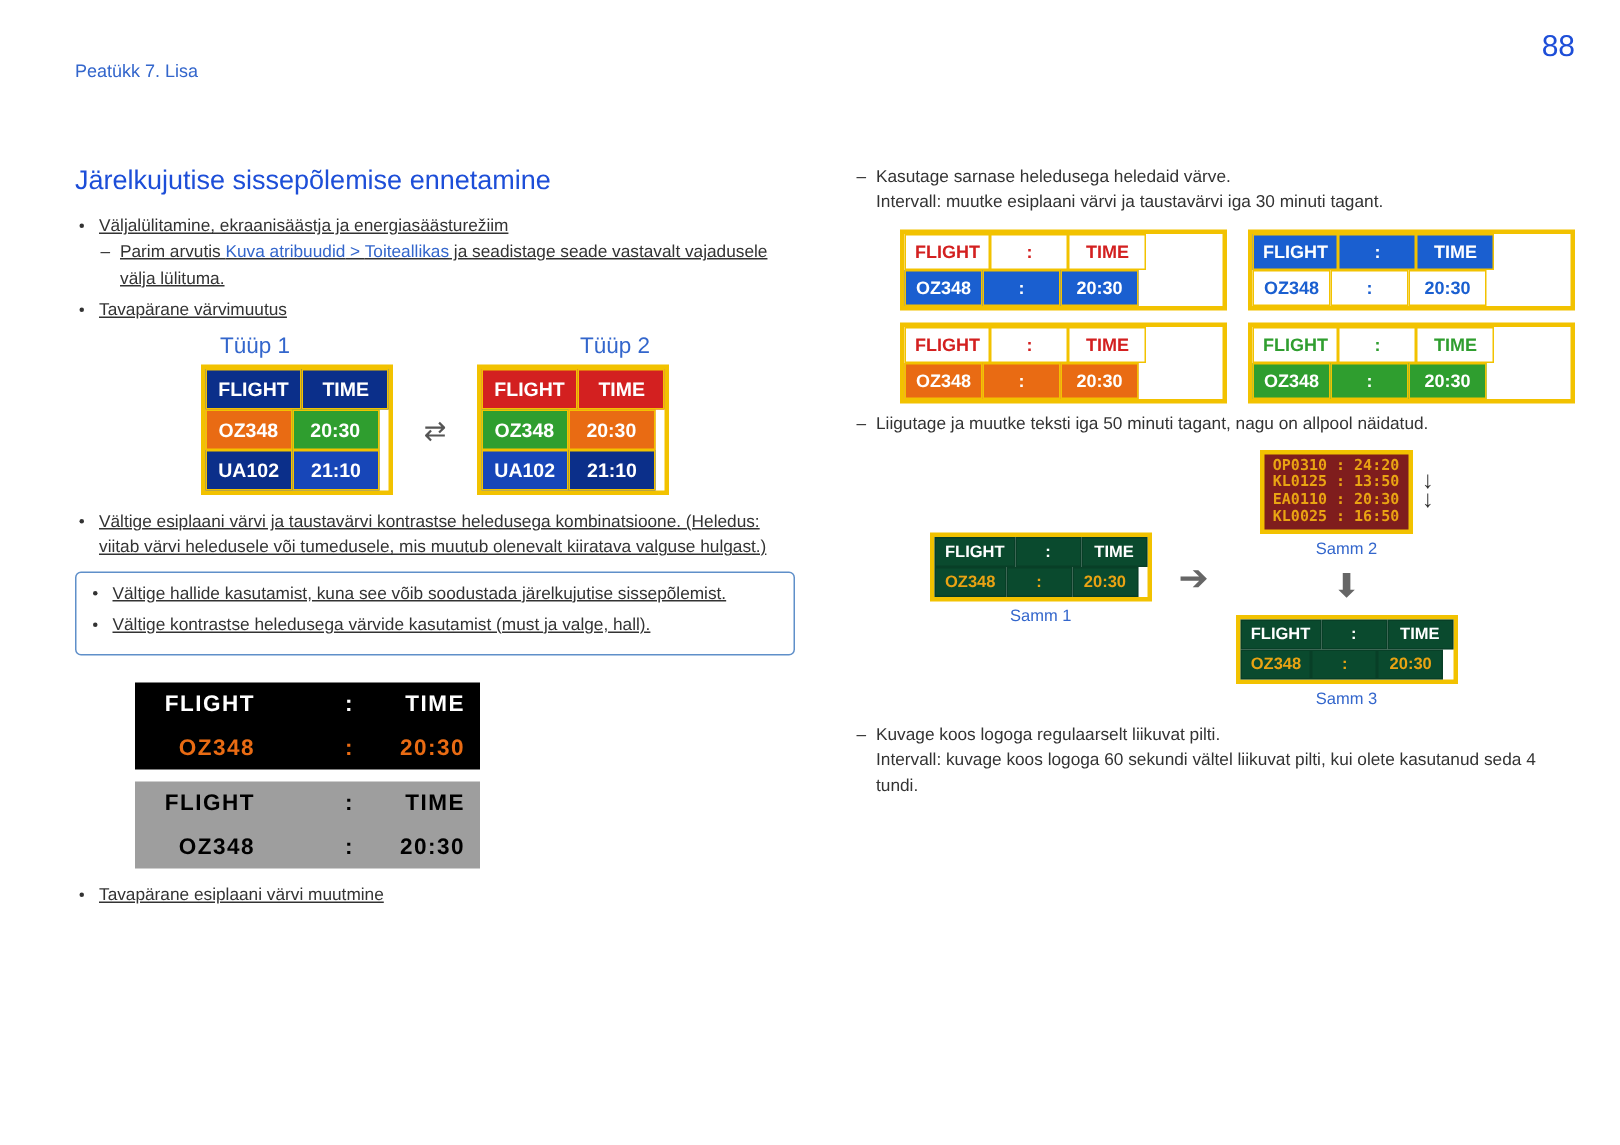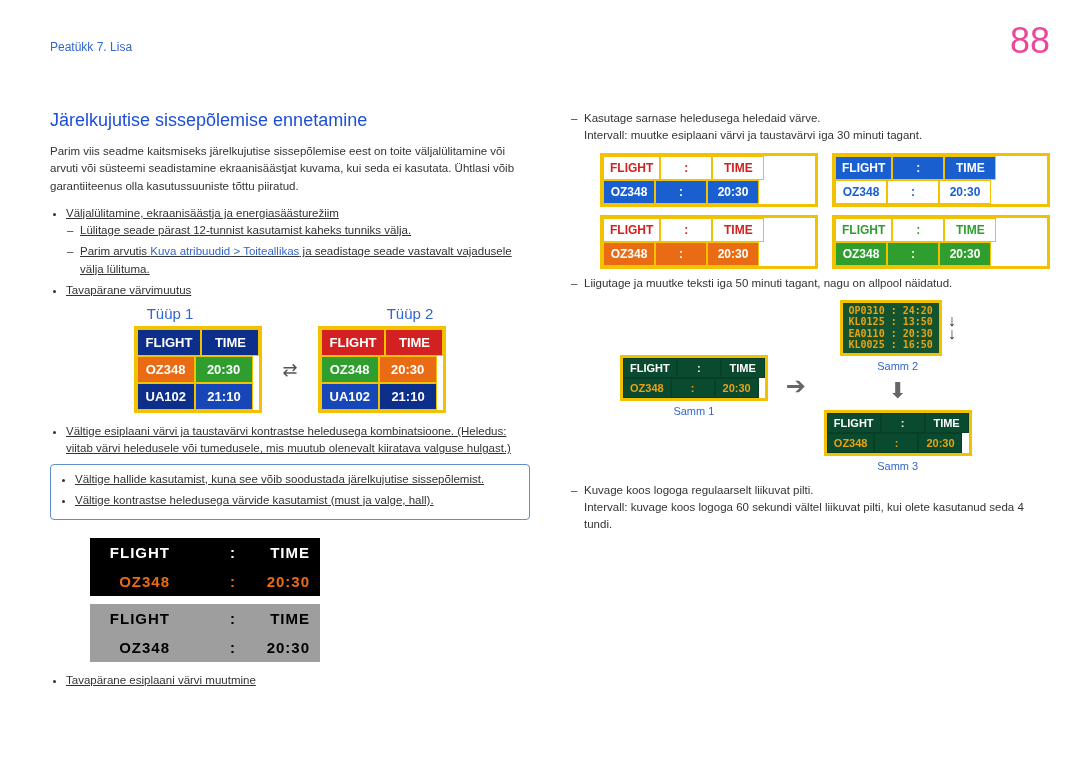--- a/index.html
+++ b/index.html
@@ -16,22 +16,22 @@
     position: absolute;
     top: 40px;
     left: 50px;
     color: #3366cc;
     font-size: 12px;
   }
   .page-num {
     position: absolute;
     top: 20px;
     right: 30px;
-    color: #ec4899;
-    font-size: 36px;
+    color: #1d4ed8;
+    font-size: 20px;
     font-weight: 300;
   }
   .left-col {
     position: absolute;
     top: 110px;
     left: 50px;
     width: 480px;
   }
   .right-col {
     position: absolute;
@@ -107,39 +107,37 @@
   .txt-green{ color:#2f9e2f;}
   
   .flow { display:flex; align-items:center; gap:18px; margin:8px 0 2px 50px;}
   .flow-col { display:flex; flex-direction:column; align-items:center; gap:2px;}
   .step-label { color:#3366cc; font-size:11px; margin-top:2px;}
   .tiny { border:3px solid #f2c200; }
   .tiny .mrow{display:flex;}
   .tiny .mcell{font-weight:bold;text-align:center;font-size:11px;padding:3px 6px;min-width:44px;border:1px solid rgba(0,0,0,.15);}
   .tiny-dark .mcell{background:#0a4a2e;color:#fff;}
   .tiny-dark .mcell.orange{color:#e9a313;}
-  .tiny-scroll { border:3px solid #f2c200; background:#14532d; padding:2px 6px; color:#e9a313; font-size:10px; font-weight:bold; line-height:1.15; font-family:monospace;}
+  .tiny-scroll { border:3px solid #f2c200; background:#7f1d1d; padding:2px 6px; color:#e9a313; font-size:10px; font-weight:bold; line-height:1.15; font-family:monospace;}
   .big-arrow-r { font-size:24px; color:#666;}
   .big-arrow-d { font-size:22px; color:#666; margin:4px 0;}
   .double-down { display:flex; flex-direction:column; font-size:16px; color:#333; line-height:0.8; margin-left:6px;}
 </style>
 </head>
 <body>
 
 <div class="breadcrumb">Peatükk 7. Lisa</div>
 <div class="page-num">88</div>
 
 <div class="left-col">
   <div class="section-title">Järelkujutise sissepõlemise ennetamine</div>
-  <div class="para">Parim viis seadme kaitsmiseks järelkujutise sissepõlemise eest on toite väljalülitamine või arvuti või süsteemi seadistamine ekraanisäästjat kuvama, kui seda ei kasutata. Ühtlasi võib garantiiteenus olla kasutussuuniste tõttu piiratud.</div>
 
   <ul class="b1">
     <li><span>Väljalülitamine, ekraanisäästja ja energiasäästurežiim</span>
       <ul class="d1">
-        <li>Lülitage seade pärast 12-tunnist kasutamist kaheks tunniks välja.</li>
         <li>
           <span>Parim arvutis </span><span class="link">Kuva atribuudid</span><span class="link"> &gt; </span><span class="link">Toiteallikas</span><span> ja seadistage seade vastavalt vajadusele välja lülituma.</span>
         </li>
       </ul>
     </li>
     <li><span>Tavapärane värvimuutus</span>
     </li>
   </ul>
 
   <div class="type-labels">

